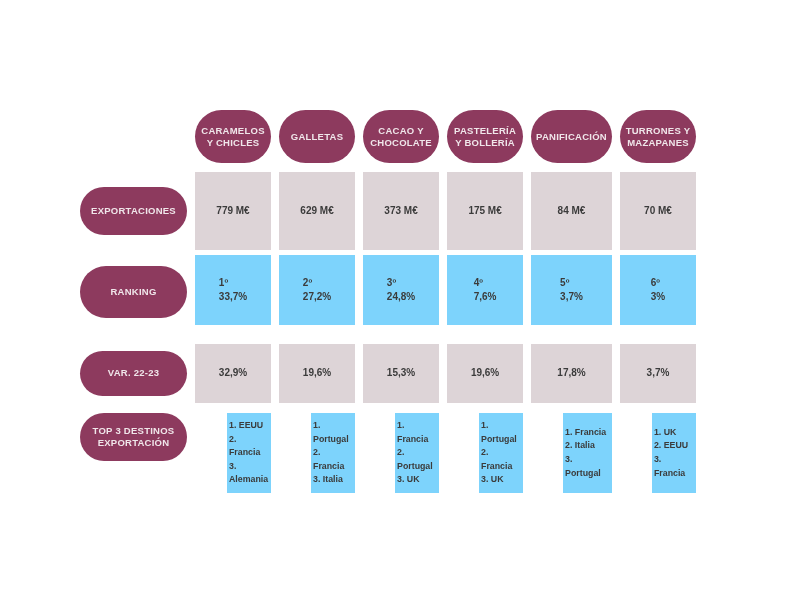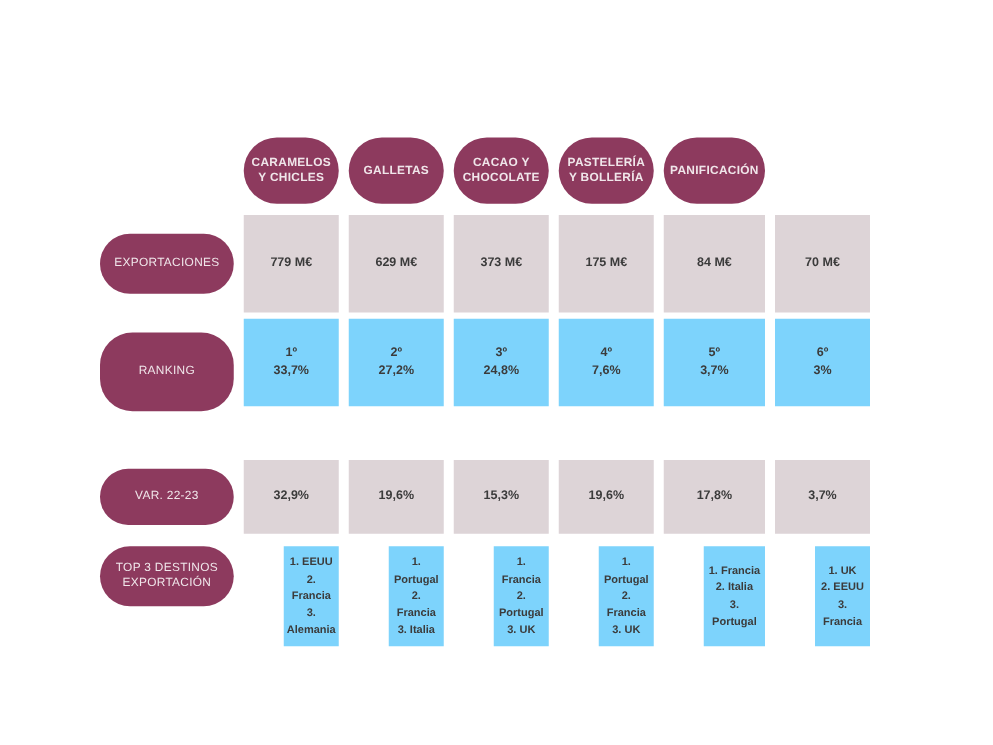--- a/index.html
+++ b/index.html
@@ -61,52 +61,51 @@
   .row-label {
     grid-column: 1;
     background: #8d3a5e;
     border-radius: 26px;
     color: #f0e6ea;
     display: flex;
     align-items: center;
     justify-content: center;
     text-align: center;
     font-size: 9.5px;
-    font-weight: normal;
+    font-weight: bold;
     letter-spacing: 0.25px;
     line-height: 1.3;
     padding: 0 4px;
     box-sizing: border-box;
     text-transform: uppercase;
   }
 
   
   .cell {
     display: flex;
     align-items: center;
     justify-content: center;
-    text-align: center;
     color: #3b3b3b;
     font-size: 10px;
     font-weight: bold;
     line-height: 1.45;
     box-sizing: border-box;
     padding: 2px;
   }
   .tone-mauve { background: #ddd4d7; }
   .tone-gray  { background: #7dd3fc; }
 
   
   .r1 { height: 78px; }
   .r2 { height: 70px; }
   .r3 { height: 59px; }
   .r4 { height: 80px; margin-left: 32px; }
 
   .pill-r1 { height: 48px; margin-top: 15px; margin-bottom: 15px; }
-  .pill-r2 { height: 63px; margin-top: 11px; margin-bottom: 27px; }
+  .pill-r2 { height: 52px; margin-top: 11px; margin-bottom: 14px; }
   .pill-r3 { height: 45px; margin-top: 7px;  margin-bottom: 7px; }
   .pill-r4 { height: 48px; margin-bottom: 11px; }
 
   .gap-r1 { height: 5px; }
   .gap-r2 { height: 12px; }
   .gap-r3 { height: 10px; }
 
   .spacer-cell { background: transparent; }
 
   .dest-list {
@@ -121,20 +120,21 @@
 <body>
 
 <div class="board">
   <div class="matrix" id="matrix">
       <div class="hdr-spacer"></div>
       <div class="col-header">CARAMELOS Y CHICLES</div>
       <div class="col-header">GALLETAS</div>
       <div class="col-header">CACAO Y CHOCOLATE</div>
       <div class="col-header">PASTELERÍA Y BOLLERÍA</div>
       <div class="col-header">PANIFICACIÓN</div>
+      <div class="col-header">TURRONES Y MAZAPANES</div>
       <div class="row-label pill-r1">EXPORTACIONES</div>
       <div class="cell r1 tone-mauve">
         <span class="">779 M€</span>
       </div>
       <div class="cell r1 tone-mauve">
         <span class="">629 M€</span>
       </div>
       <div class="cell r1 tone-mauve">
         <span class="">373 M€</span>
       </div>

